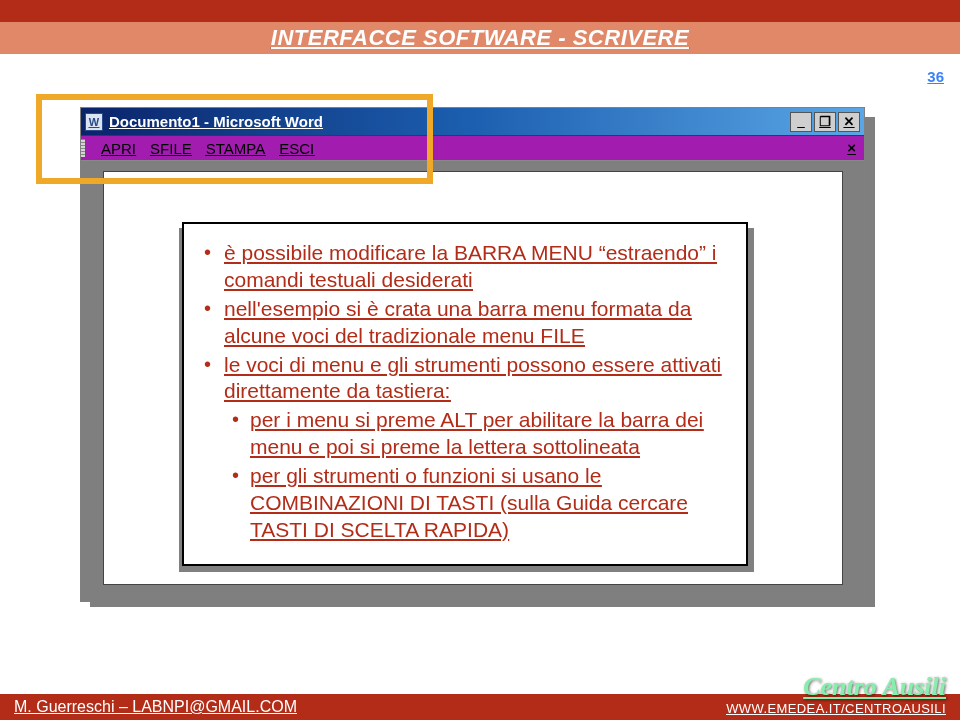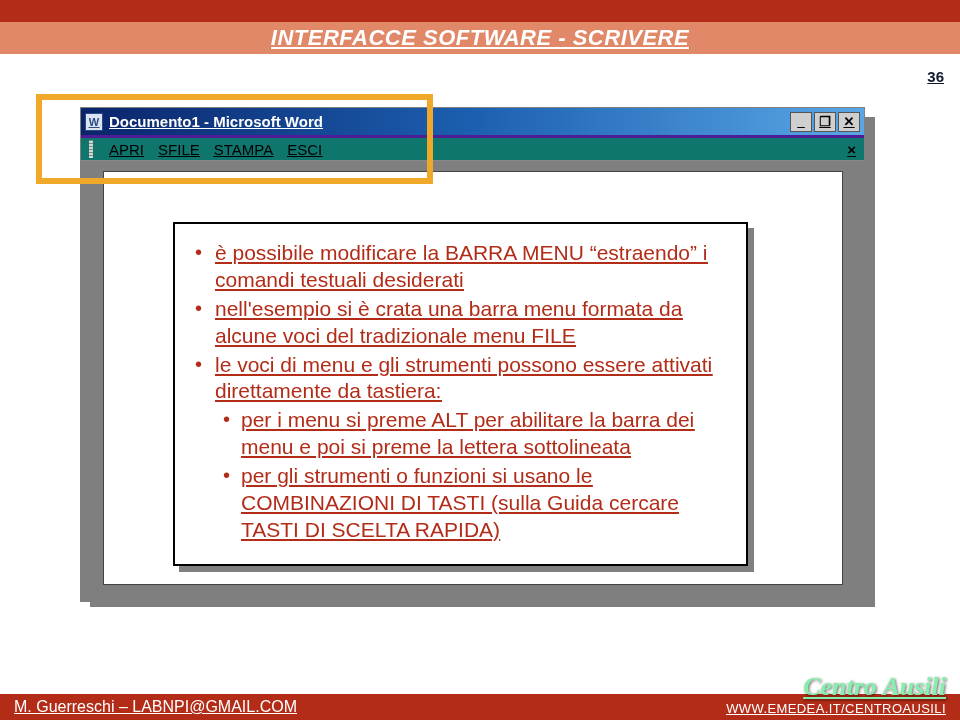--- a/index.html
+++ b/index.html
@@ -1,42 +1,42 @@
 <!DOCTYPE html>
 <html><head>
 <meta charset="utf-8">
 <style>
   * { box-sizing: border-box; margin: 0; padding: 0; text-decoration: underline; }
   body { width: 960px; height: 720px; font-family: Arial, Helvetica, sans-serif; background: #fff; overflow: hidden; position: relative; }
 
   .topbar1 { width: 100%; height: 22px; background: #b22c18; }
   .topbar2 { width: 100%; height: 32px; background: #e08868; color: #fff; font-weight: bold; font-style: italic; font-size: 22px; text-align: center; line-height: 32px; letter-spacing: 0.5px; }
 
-  .page-num { position: absolute; top: 68px; right: 16px; color: #0f172a; font-weight: bold; font-size: 15px; }
+  .page-num { position: absolute; top: 68px; right: 16px; color: #3b82f6; font-weight: bold; font-size: 15px; }
 
   .screenshot-wrap { position: absolute; left: 80px; top: 107px; width: 785px; }
   .shadow1 { position: absolute; left: 10px; top: 10px; width: 100%; height: 490px; background: #7f7f7f; }
   .word-window { position: relative; width: 785px; background: #bfbfbf; border: 1px solid #808080; }
   .titlebar { height: 27px; background: linear-gradient(to right, #0a246a 0%, #1c5fb0 50%, #5aa6e6 100%); display: flex; align-items: center; padding: 0 4px; color: #fff; font-family: Tahoma, Arial, sans-serif; font-size: 15px; font-weight: bold; }
   .titlebar .doc-icon { width: 18px; height: 18px; background: #dbe5f1; border: 1px solid #2a4a8a; margin-right: 6px; display: inline-flex; align-items: center; justify-content: center; color: #2a4a8a; font-size: 11px; font-weight: bold; }
   .titlebar .spacer { flex: 1; }
   .winbtn { width: 22px; height: 20px; background: #cfcfcf; border: 1px solid #555; margin-left: 2px; display: inline-flex; align-items: center; justify-content: center; font-family: Arial; font-size: 13px; font-weight: bold; color: #000; }
-  .menubar { height: 26px; background: #0f766e; border-top: 3px solid #4c1d95; border-bottom: 1px solid #888; display: flex; align-items: center; padding: 0 8px; font-family: Tahoma, Arial, sans-serif; font-size: 15px; gap: 14px; position: relative; }
+  .menubar { height: 26px; background: #a21caf; border-top: 1px solid #4c1d95; border-bottom: 1px solid #888; display: flex; align-items: center; padding: 0 0; font-family: Tahoma, Arial, sans-serif; font-size: 15px; gap: 14px; position: relative; }
   .menubar .grip { width: 4px; height: 18px; background: repeating-linear-gradient(#888, #888 1px, #d5d5d5 1px, #d5d5d5 3px); margin-right: 2px; }
   .menubar .menu-item { color: #000; }
   .menubar .menu-item .ul { text-decoration: underline; }
   .menubar .closex { position: absolute; right: 8px; top: 3px; font-size: 15px; font-weight: bold; }
   .doc-area-outer { padding: 10px 12px 16px 12px; background: #7f7f7f; height: 440px; }
   .doc-paper { width: 740px; height: 100%; background: #fff; border: 1px solid #444; margin: 0 auto; }
 
   .highlight-box { position: absolute; left: 36px; top: 94px; width: 397px; height: 90px; border: 6px solid #f0a828; background: transparent; z-index: 5; }
 
   .callout-wrap { position: absolute; left: 173px; top: 222px; width: 575px; z-index: 8; }
   .callout-shadow { position: absolute; left: 6px; top: 6px; width: 100%; height: 100%; background: #808080; }
-  .callout-box { position: relative; background: #fff; border: 2.5px solid #000; padding: 16px 16px 18px 16px; font-size: 21px; line-height: 1.28; color: #b22c18; }
+  .callout-box { position: relative; background: #fff; border: 2.5px solid #000; padding: 16px 16px 18px 16px; font-size: 21px; line-height: 1.28; color: #b22c18; margin-left: 9px; }
   .callout-box ul { list-style: none; }
   .callout-box li.b1 { padding-left: 24px; position: relative; margin-bottom: 2px; }
   .callout-box li.b1::before { content: "•"; position: absolute; left: 4px; top: 0; font-size: 20px; }
   .callout-box li.b2 { padding-left: 50px; position: relative; margin-bottom: 2px; }
   .callout-box li.b2::before { content: "•"; position: absolute; left: 32px; top: 0; font-size: 20px; }
 
   .footer { position: absolute; left: 0; bottom: 0; width: 100%; height: 26px; background: #b22c18; color: #fff; display: flex; align-items: center; padding: 0 14px; font-size: 16px; }
   .footer .left { flex: 1; }
   .footer .url-block { position: absolute; right: 14px; bottom: 4px; text-align: right; }
   .footer .logo { font-family: "Georgia", serif; font-size: 26px; font-style: italic; font-weight: bold; color: #86efac; text-shadow: 1px 1px 3px rgba(0,0,0,0.6); line-height: 1; white-space: nowrap; position: absolute; right: 14px; bottom: 20px; }

